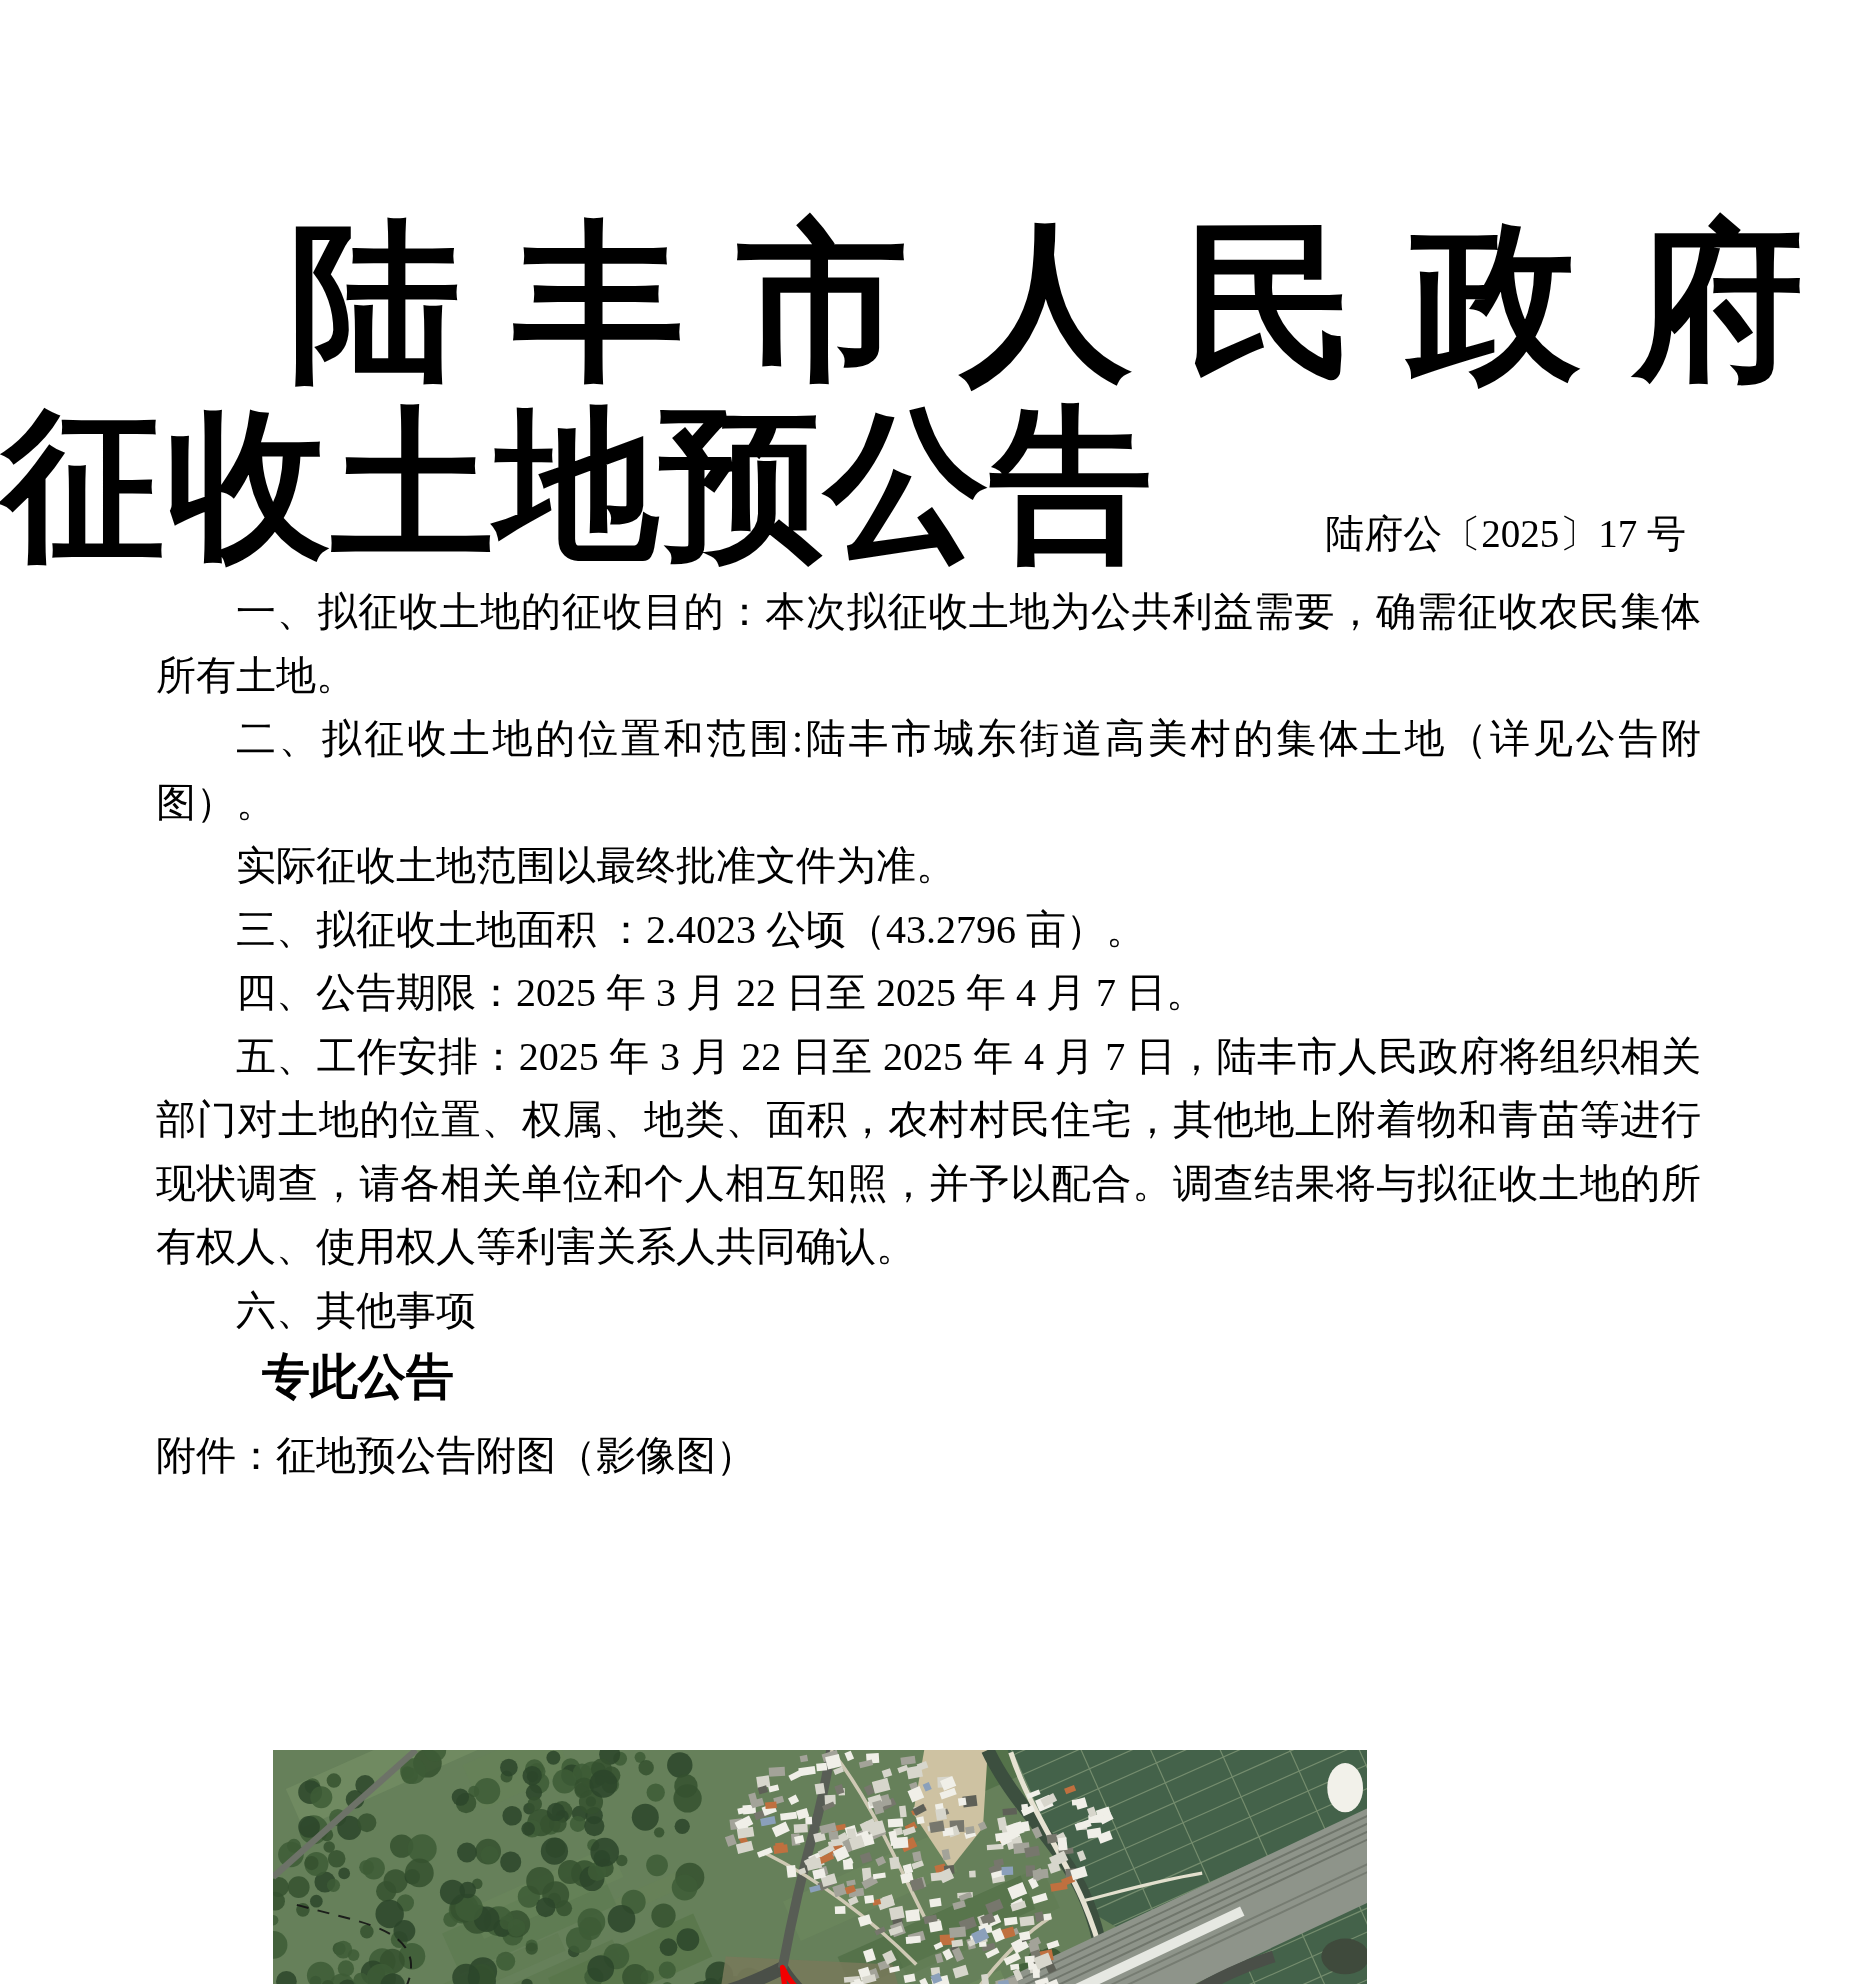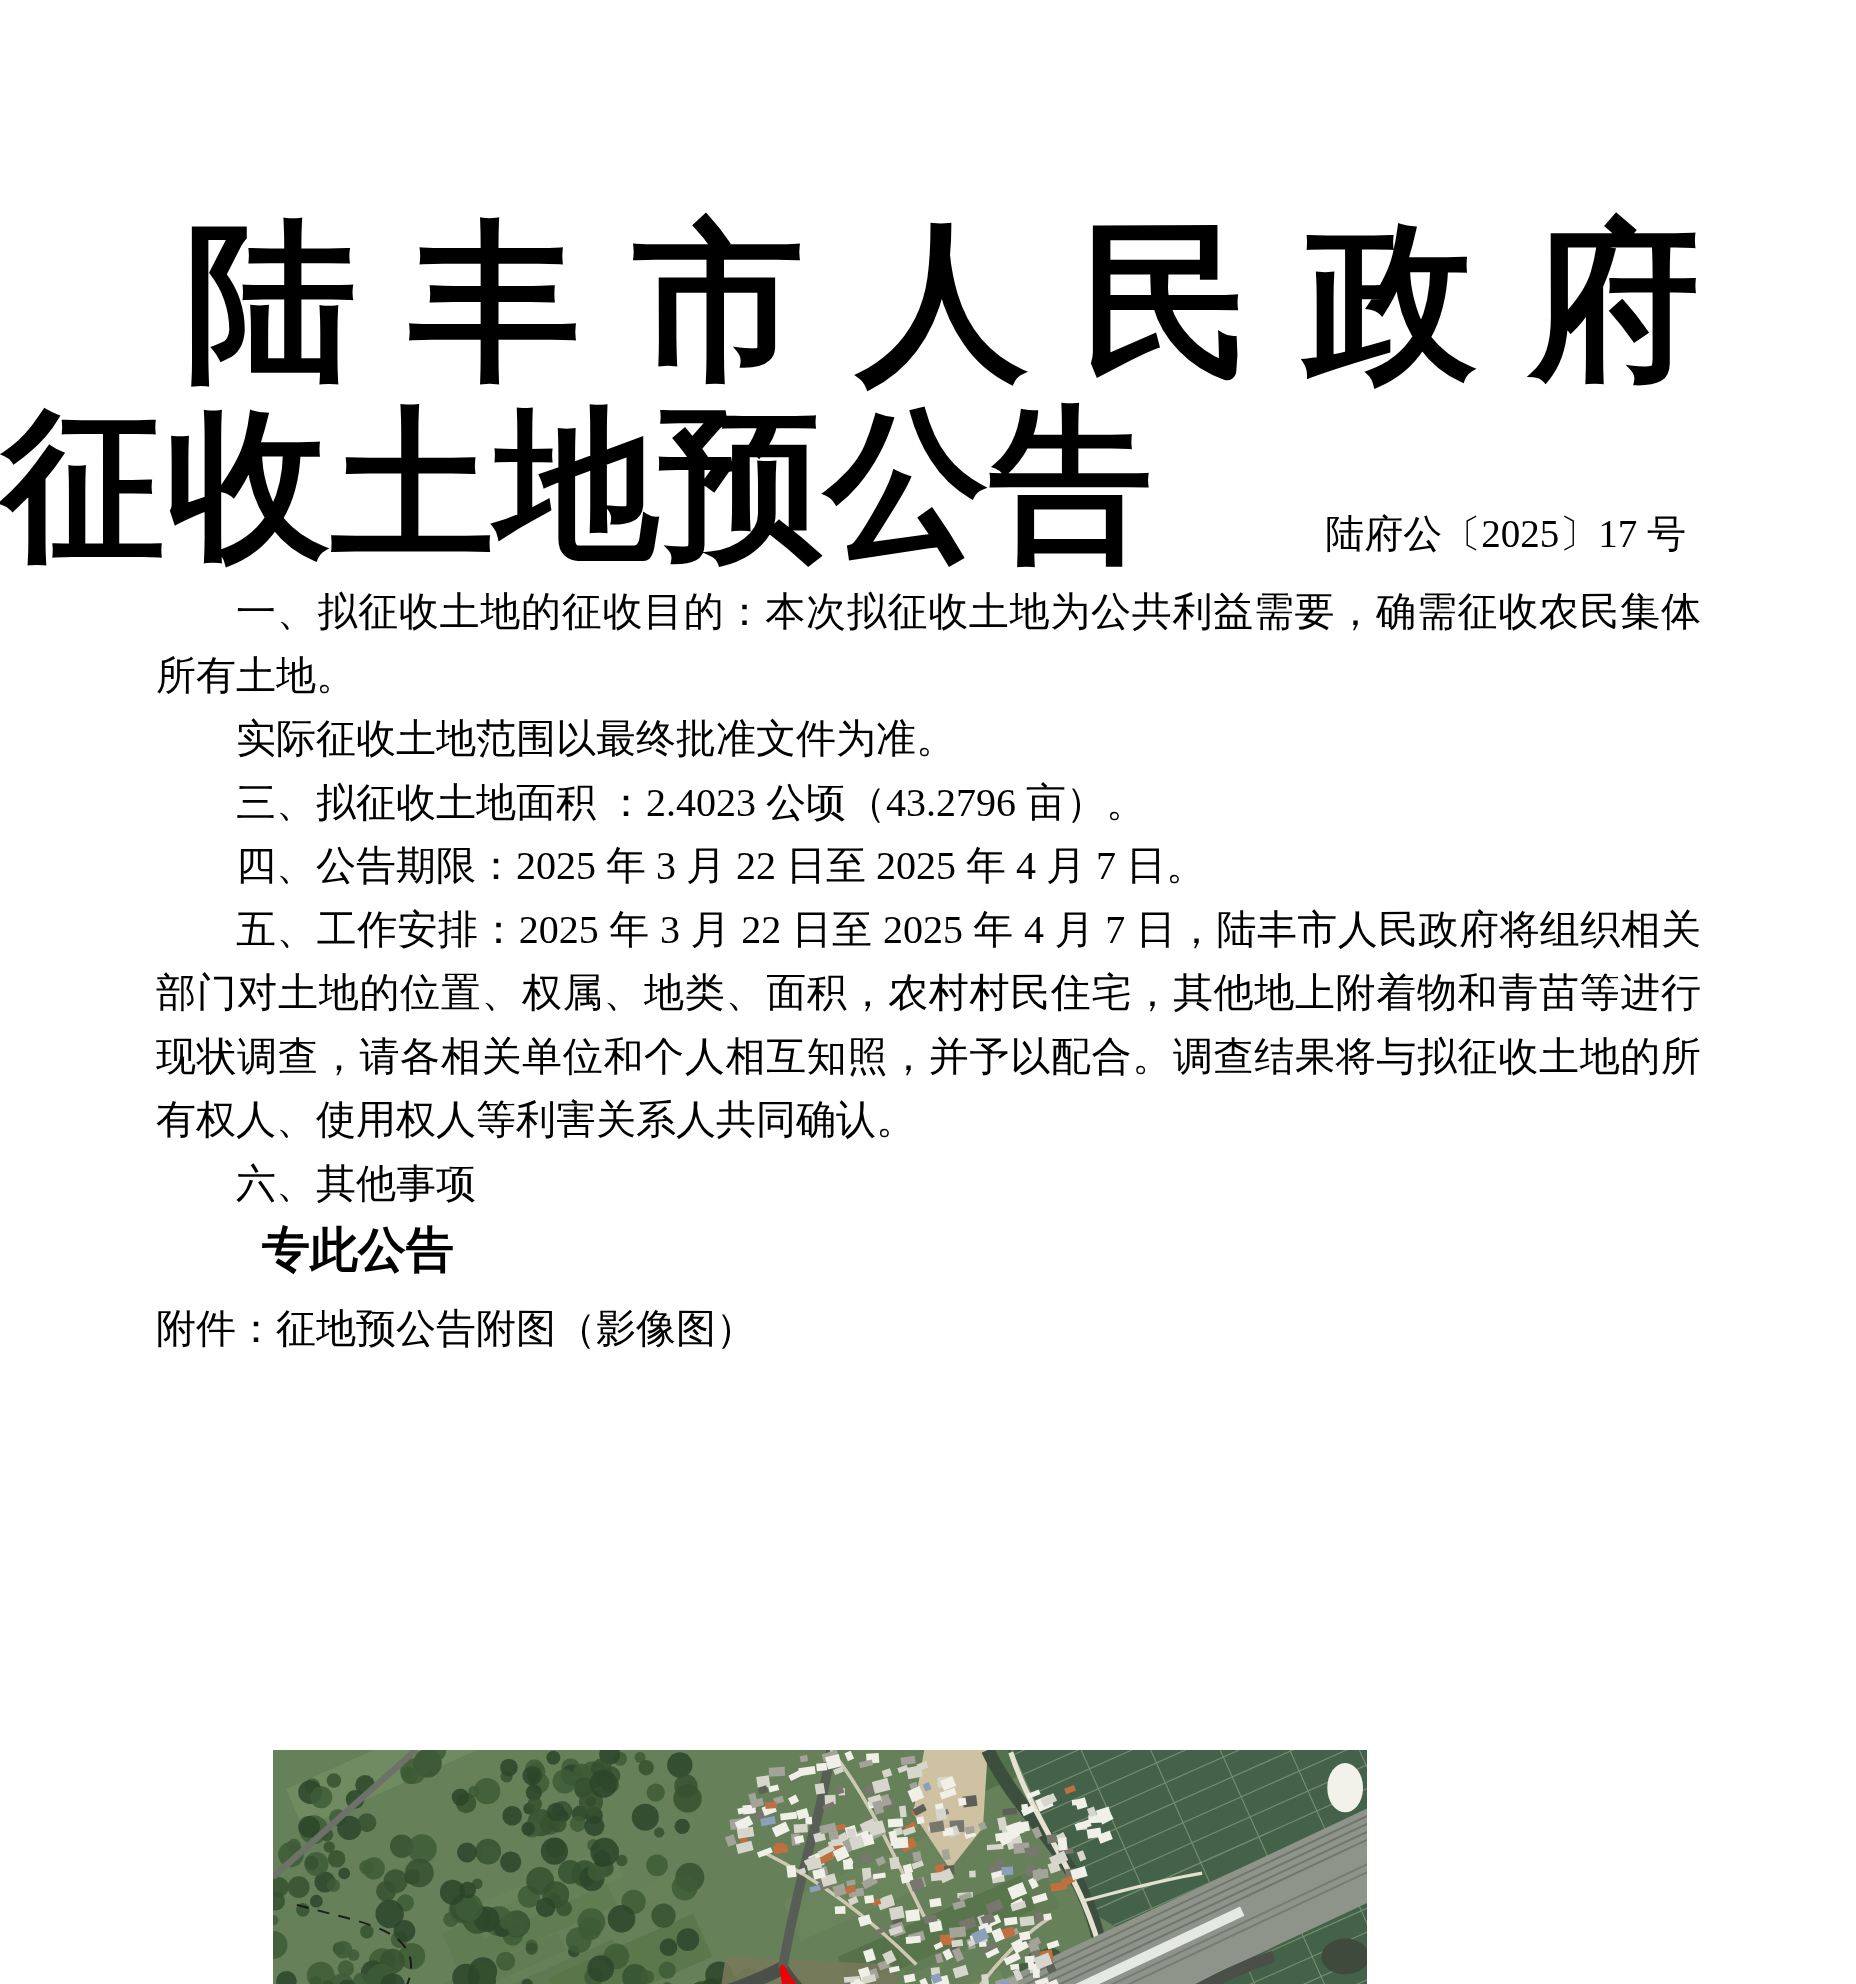--- a/index.html
+++ b/index.html
@@ -6,21 +6,21 @@
   .page{
     position:relative;
     width:1857px;height:2629px;
     background:#ffffff;
     color:#000;
     font-family:"Liberation Serif","DejaVu Serif",serif;
     overflow:hidden;
   }
   .title1{
     position:absolute;top:103px;left:0;right:0;
-    text-align:center;
+    text-align:right;
     font-size:171px;line-height:1;
     font-weight:bold;
     letter-spacing:0.31em;text-indent:0.31em;
     white-space:nowrap;
     padding-left:28px;
   }
   .title2{
     position:absolute;top:296px;left:0;right:10px;
     text-align:left;
     font-size:163px;line-height:1;
@@ -58,20 +58,21 @@
 
 <div class="page">
 
   <h1 class="title1">陆丰市人民政府</h1>
   <h1 class="title2">征收土地预公告</h1>
 
   <div class="docnum">陆府公〔2025〕17 号</div>
 
   <div class="bodytext">
     <p>一、拟征收土地的征收目的：本次拟征收土地为公共利益需要，确需征收农民集体所有土地。</p>
+    <p>二、拟征收土地的位置和范围:陆丰市城东街道高美村的集体土地（详见公告附图）。</p>
     <p>实际征收土地范围以最终批准文件为准。</p>
     <p>三、拟征收土地面积 ：2.4023 公顷（43.2796 亩）。</p>
     <p>四、公告期限：2025 年 3 月 22 日至 2025 年 4 月 7 日。</p>
     <p>五、工作安排：2025 年 3 月 22 日至 2025 年 4 月 7 日，陆丰市人民政府将组织相关部门对土地的位置、权属、地类、面积，农村村民住宅，其他地上附着物和青苗等进行现状调查，请各相关单位和个人相互知照，并予以配合。调查结果将与拟征收土地的所有权人、使用权人等利害关系人共同确认。</p>
     <p>六、其他事项</p>
     <p class="closing">专此公告</p>
     <p class="attach">附件：征地预公告附图（影像图）</p>
   </div>
 
   <div class="mapwrap">

